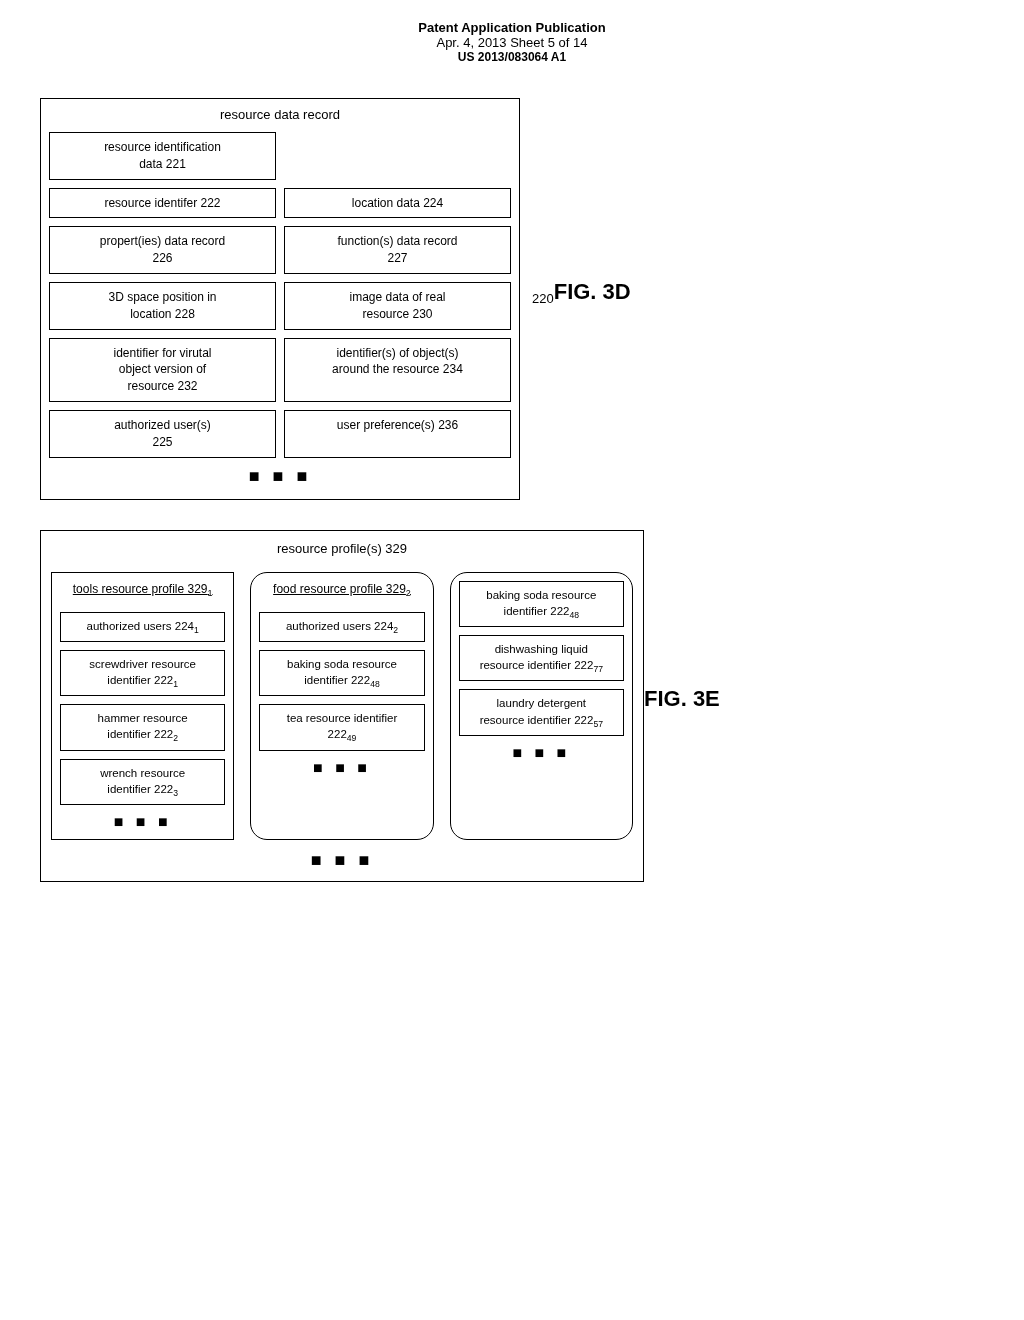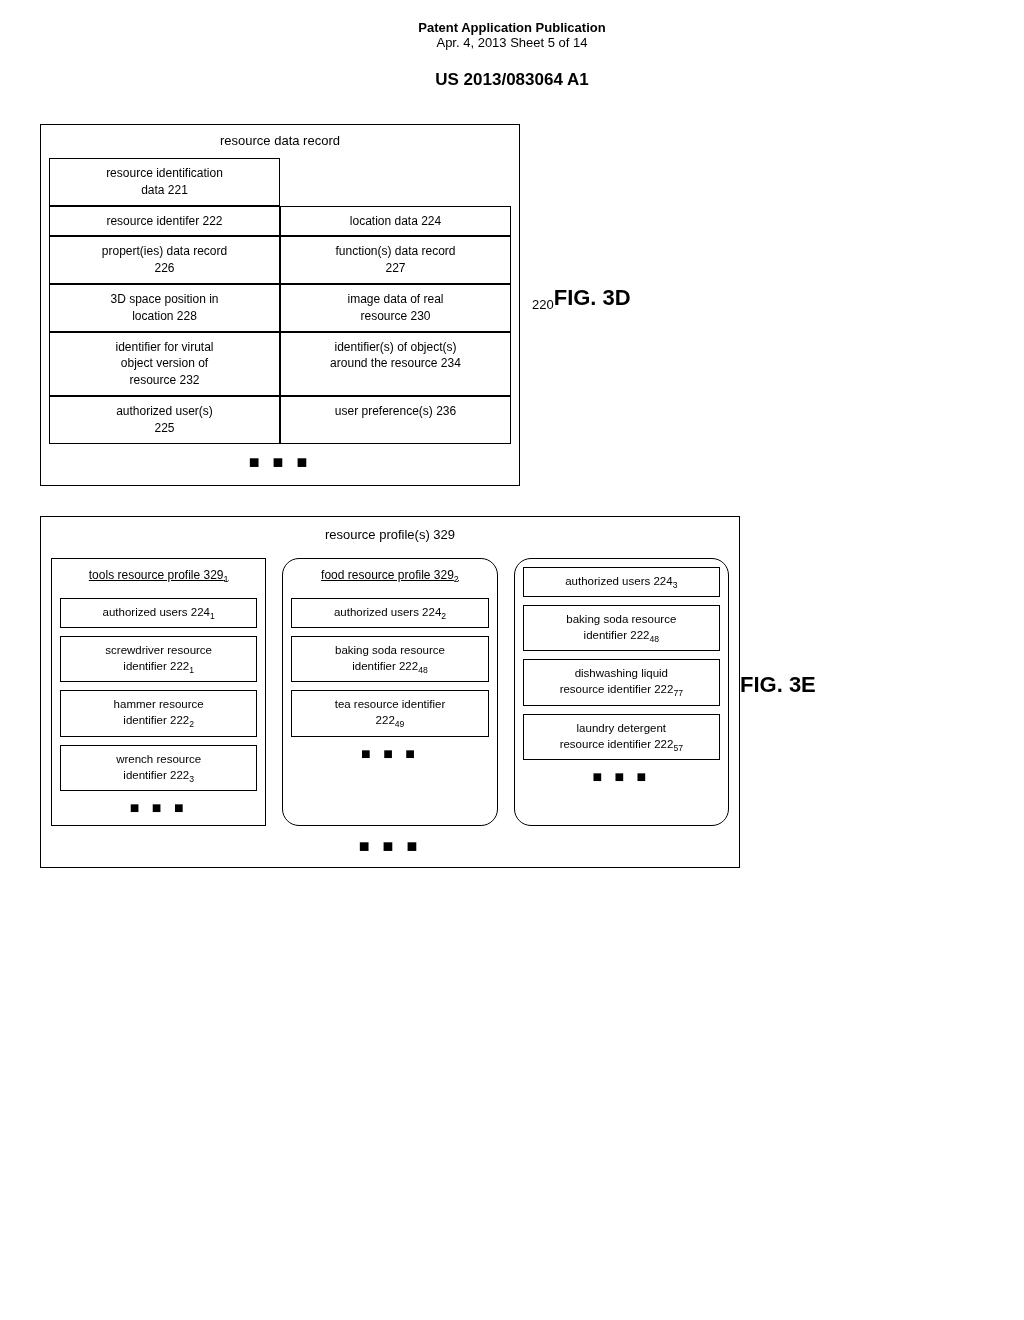--- a/index.html
+++ b/index.html
@@ -18,21 +18,21 @@
       justify-content: space-between;
       align-items: center;
       font-size: 13px;
       margin-bottom: 30px;
       padding-bottom: 4px;
       flex-direction: column;
     }
 
     .header-left { font-weight: bold; }
     .header-center { font-size: 13px; }
-    .header-right { font-size: 17px; font-weight: bold; margin-top: 20px; }
+    .header-right { font-size: 12px; font-weight: bold; }
 
     
     .fig-container {
       display: flex;
       flex-direction: row;
       align-items: center;
       margin-bottom: 30px;
     }
 
     .fig-label {
@@ -58,20 +58,21 @@
 
     .rdr-title {
       text-align: center;
       margin-bottom: 10px;
       font-size: 13px;
     }
 
     .rdr-grid {
       display: grid;
       grid-template-columns: 1fr 1fr;
+      gap: 8px;
     }
 
     .rdr-cell {
       border: 1px solid #000;
       padding: 6px 8px;
       text-align: center;
       font-size: 12px;
       line-height: 1.4;
     }
 
@@ -86,21 +87,21 @@
     .rdr-label-220 {
       margin-left: 12px;
       font-size: 13px;
       align-self: center;
     }
 
     
     .fig3e-outer {
       border: 1px solid #000;
       padding: 10px;
-      width: 700px;
+      width: 604px;
     }
 
     .fig3e-title {
       text-align: center;
       margin-bottom: 16px;
       font-size: 13px;
     }
 
     .fig3e-columns {
       display: flex;
@@ -211,21 +212,20 @@
 
       <div class="fig3e-col">
         <div class="fig3e-col-title">food resource profile 329<sub>2</sub></div>
         <div class="fig3e-cell">authorized users 224<sub>2</sub></div>
         <div class="fig3e-cell">baking soda resource<br>identifier 222<sub>48</sub></div>
         <div class="fig3e-cell">tea resource identifier<br>222<sub>49</sub></div>
         <div class="fig3e-dots">■ ■ ■</div>
       </div>
 
       <div class="fig3e-col">
-        <div class="fig3e-cell">authorized users 224<sub>3</sub></div>
         <div class="fig3e-cell">baking soda resource<br>identifier 222<sub>48</sub></div>
         <div class="fig3e-cell">dishwashing liquid<br>resource identifier 222<sub>77</sub></div>
         <div class="fig3e-cell">laundry detergent<br>resource identifier 222<sub>57</sub></div>
         <div class="fig3e-dots">■ ■ ■</div>
       </div>
 
     </div>
     <div class="fig3e-outer-dots">■ ■ ■</div>
   </div>
   <div class="fig-label">FIG. 3E</div>

